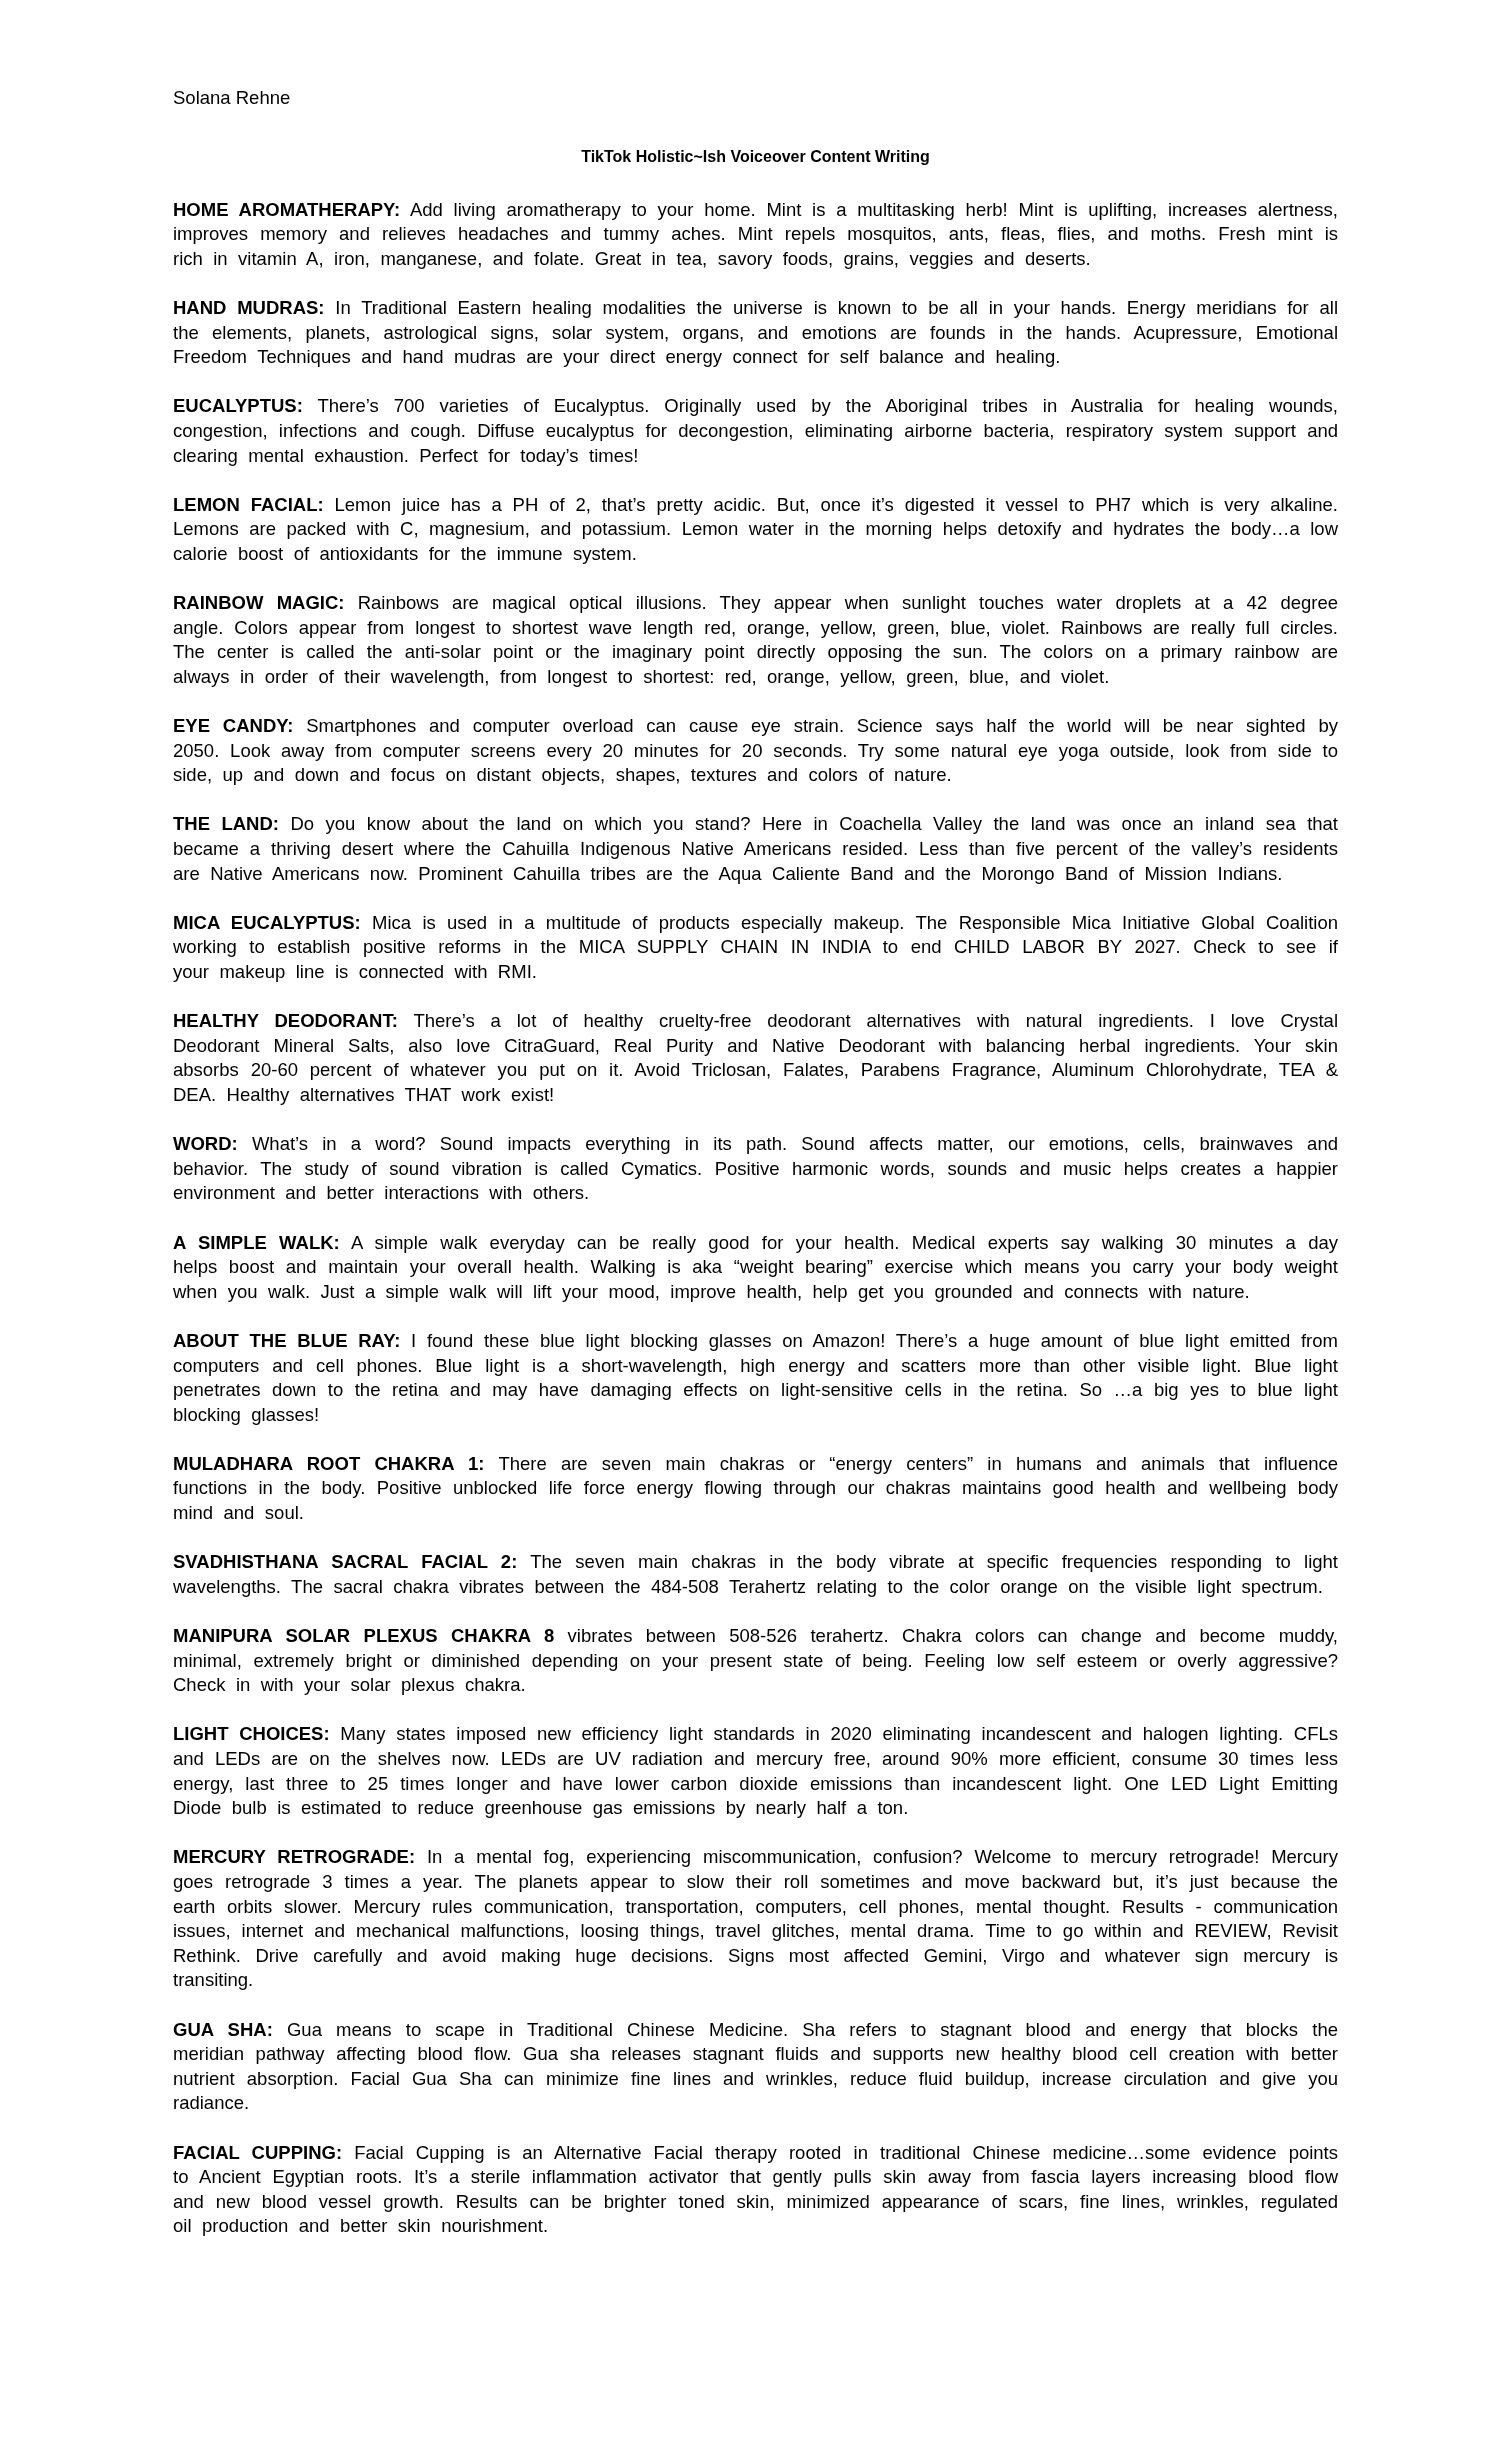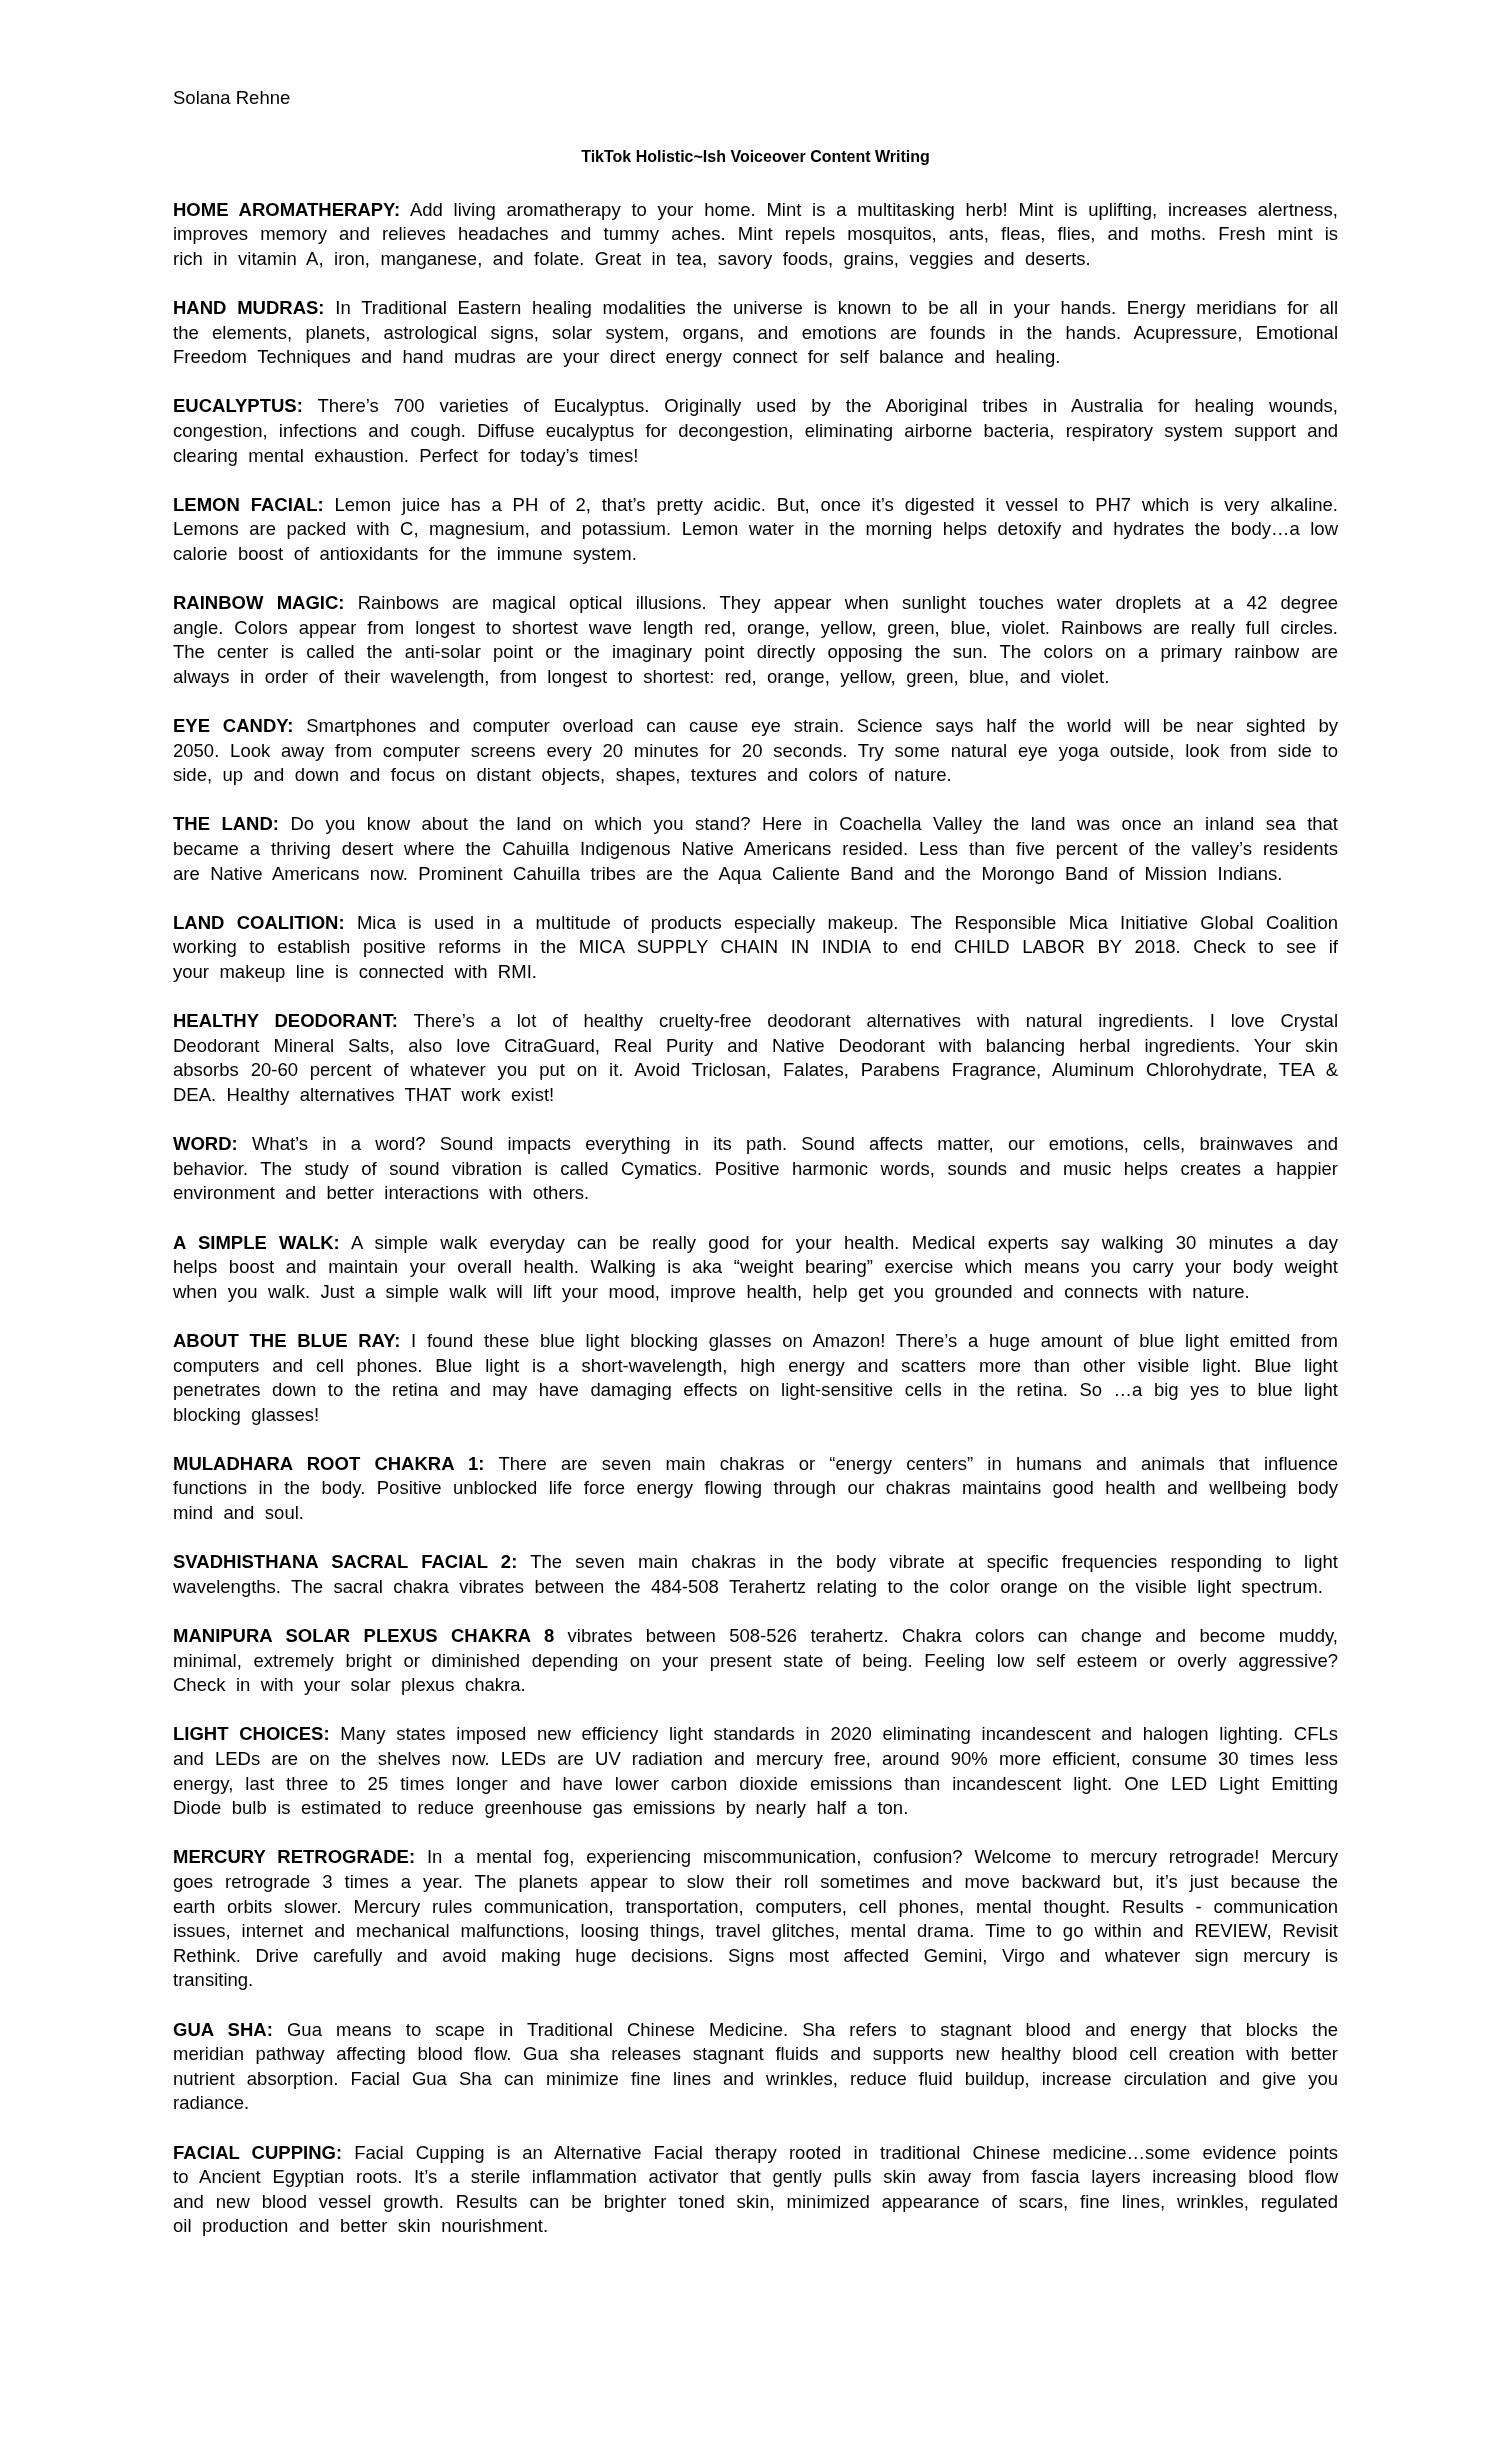--- a/index.html
+++ b/index.html
@@ -54,21 +54,21 @@
   <p class="para"><span class="para-heading">EUCALYPTUS:</span> <span>There’s 700 varieties of Eucalyptus. Originally used by the Aboriginal tribes in Australia for healing wounds, congestion, infections and cough. Diffuse eucalyptus for decongestion, eliminating airborne bacteria, respiratory system support and clearing mental exhaustion. Perfect for today’s times!</span></p>
 
   <p class="para"><span class="para-heading">LEMON FACIAL:</span> <span>Lemon juice has a PH of 2, that’s pretty acidic. But, once it’s digested it vessel to PH7 which is very alkaline. Lemons are packed with C, magnesium, and potassium. Lemon water in the morning helps detoxify and hydrates the body…a low calorie boost of antioxidants for the immune system.</span></p>
 
   <p class="para"><span class="para-heading">RAINBOW MAGIC:</span> <span>Rainbows are magical optical illusions. They appear when sunlight touches water droplets at a 42 degree angle. Colors appear from longest to shortest wave length red, orange, yellow, green, blue, violet. Rainbows are really full circles. The center is called the anti-solar point or the imaginary point directly opposing the sun.  The colors on a primary rainbow are always in order of their wavelength, from longest to shortest: red, orange, yellow, green, blue, and violet.</span></p>
 
   <p class="para"><span class="para-heading">EYE CANDY:</span> <span>Smartphones and computer overload can cause eye strain. Science says half the world will be near sighted by 2050. Look away from computer screens every 20 minutes for 20 seconds. Try some natural eye yoga outside, look from side to side, up and down and focus on distant objects, shapes, textures and colors of nature.</span></p>
 
   <p class="para"><span class="para-heading">THE LAND:</span> <span>Do you know about the land on which you stand? Here in Coachella Valley the land was once an inland sea that became a thriving desert where the Cahuilla Indigenous Native Americans resided. Less than five percent of the valley’s residents are Native Americans now. Prominent Cahuilla tribes are the Aqua Caliente Band and the Morongo Band of Mission Indians.</span></p>
 
-  <p class="para"><span class="para-heading">LAND COALITION:</span> <span>Mica is used in a multitude of products especially makeup. The Responsible Mica Initiative Global Coalition working to establish positive reforms in the MICA SUPPLY CHAIN IN INDIA to end CHILD LABOR BY 2018. Check to see if your makeup line is connected with RMI.</span></p>
+  <p class="para"><span class="para-heading">MICA EUCALYPTUS:</span> <span>Mica is used in a multitude of products especially makeup. The Responsible Mica Initiative Global Coalition working to establish positive reforms in the MICA SUPPLY CHAIN IN INDIA to end CHILD LABOR BY 2027. Check to see if your makeup line is connected with RMI.</span></p>
 
   <p class="para"><span class="para-heading">HEALTHY DEODORANT:</span> <span>There’s a lot of healthy cruelty-free deodorant alternatives with natural ingredients. I love Crystal Deodorant Mineral Salts, also love CitraGuard, Real Purity and Native Deodorant with balancing herbal ingredients. Your skin absorbs 20-60 percent of whatever you put on it. Avoid Triclosan, Falates, Parabens Fragrance, Aluminum Chlorohydrate, TEA &amp; DEA. Healthy alternatives THAT work exist!</span></p>
 
   <p class="para"><span class="para-heading">WORD:</span> <span>What’s in a word? Sound impacts everything in its path. Sound affects matter, our emotions, cells, brainwaves and behavior. The study of sound vibration is called Cymatics. Positive harmonic words, sounds and music helps creates a happier environment and better interactions with others.</span></p>
 
   <p class="para"><span class="para-heading">A SIMPLE WALK:</span> <span>A simple walk everyday can be really good for your health. Medical experts say walking 30 minutes a day helps boost and maintain your overall health. Walking is aka “weight bearing” exercise which means you carry your body weight when you walk. Just a simple walk will lift your mood, improve health, help get you grounded and connects with nature.</span></p>
 
   <p class="para"><span class="para-heading">ABOUT THE BLUE RAY:</span> <span>I found these blue light blocking glasses on Amazon! There’s a huge amount of blue light emitted from computers and cell phones. Blue light is a short-wavelength, high energy and scatters more than other visible light. Blue light penetrates down to the retina and may have damaging effects on light-sensitive cells in the retina. So …a big yes to blue light blocking glasses!</span></p>
 
   <p class="para"><span class="para-heading">MULADHARA ROOT CHAKRA 1:</span> <span>There are seven main chakras or “energy centers” in humans and animals that influence functions in the body. Positive unblocked life force energy flowing through our chakras maintains good health and wellbeing body mind and soul.</span></p>

